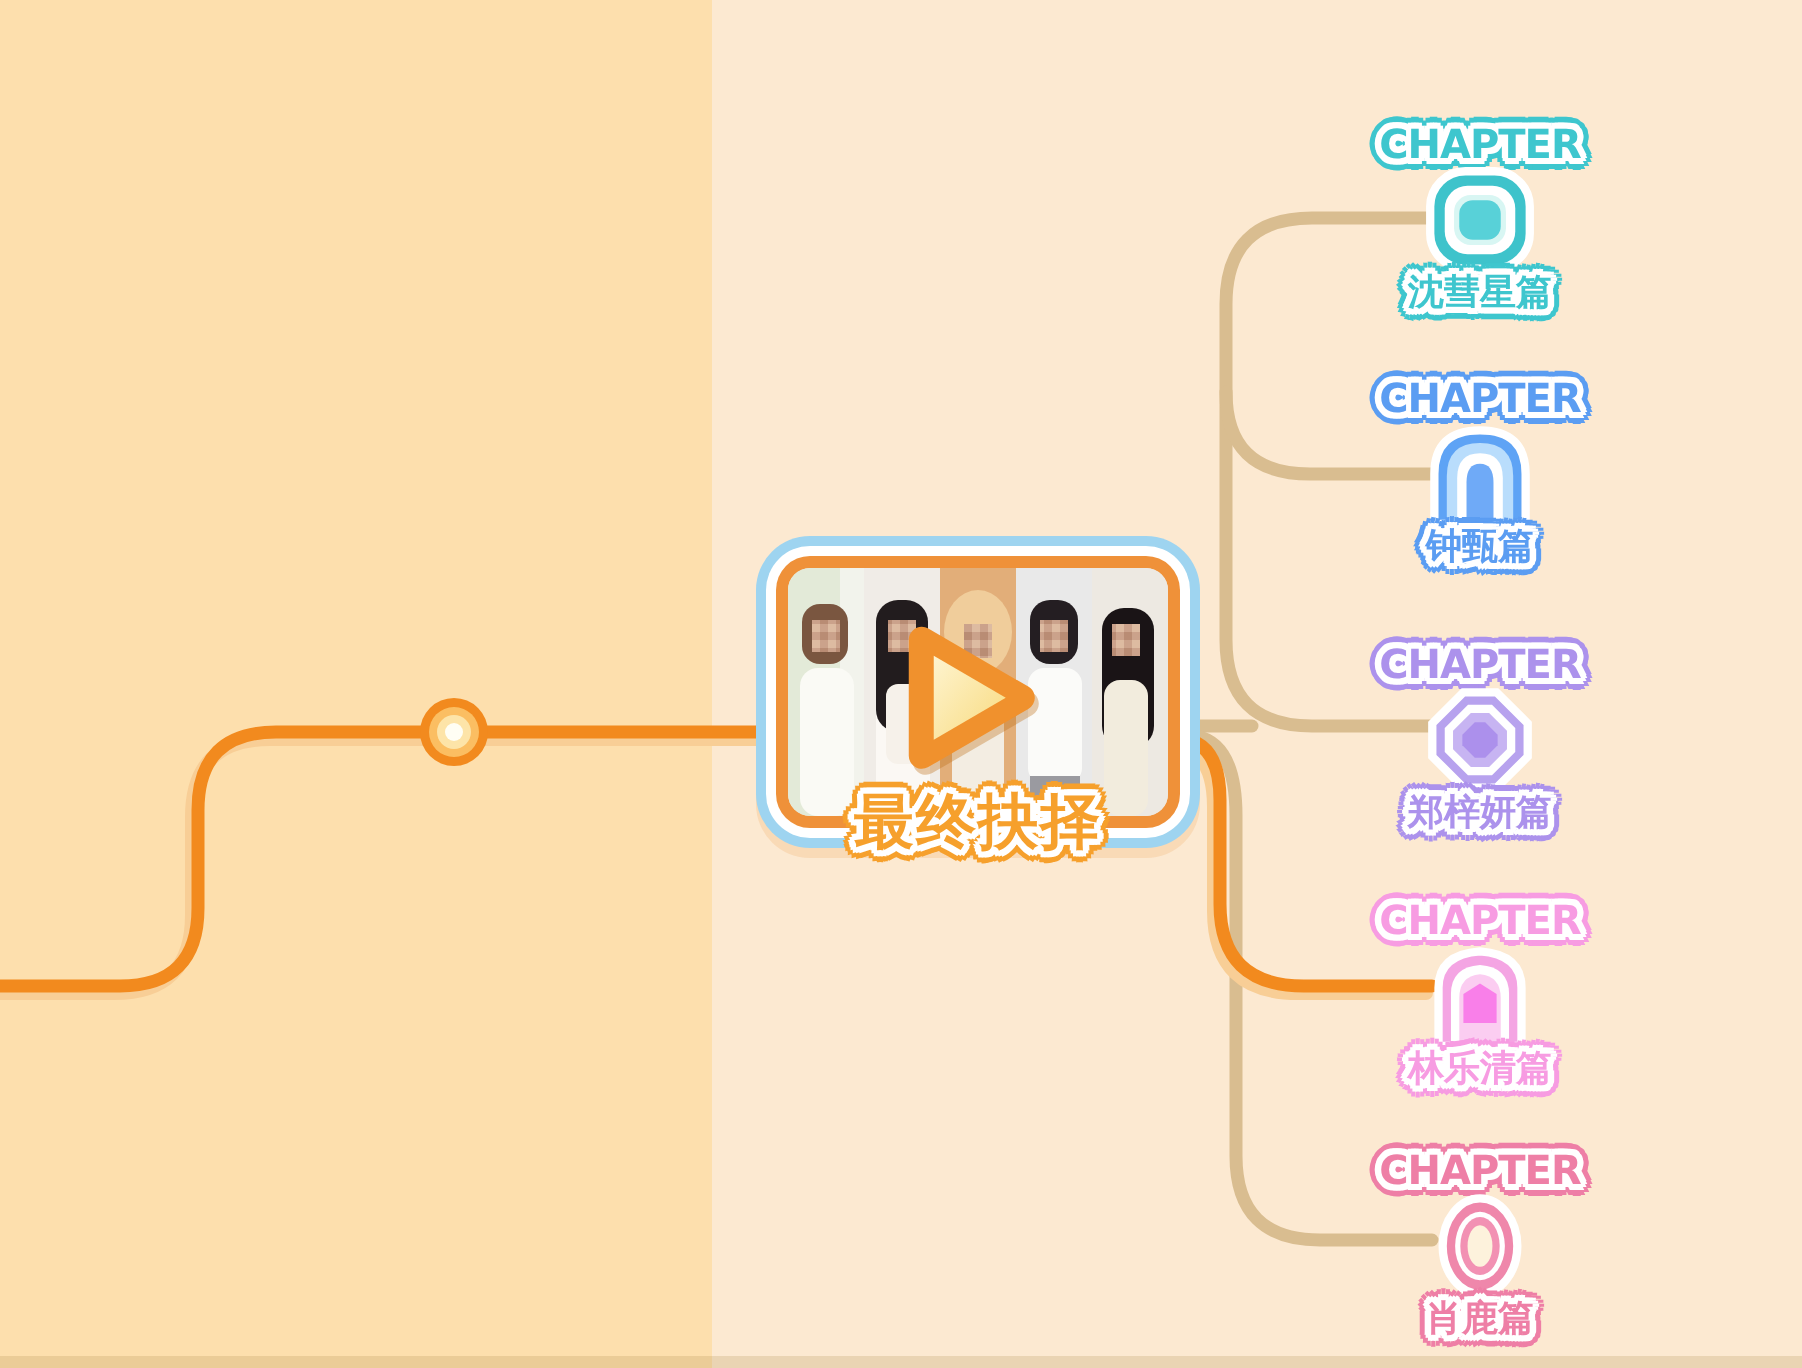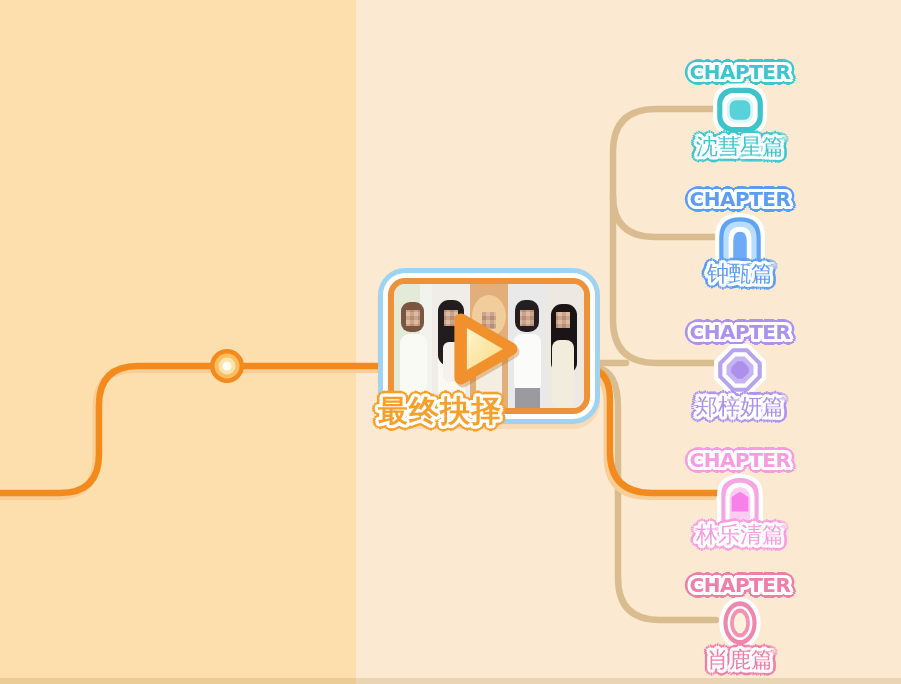--- a/index.html
+++ b/index.html
@@ -16,29 +16,29 @@
   .card{
     position:absolute;left:378px;top:268px;width:222px;height:156px;
     background:#9ED4F0;border-radius:27px;box-sizing:border-box;padding:5px;
     box-shadow:0 5px 0 rgba(236,150,60,.18);
   }
   .card-white{width:100%;height:100%;background:#FFFFFF;border-radius:22px;box-sizing:border-box;padding:5px;}
   .card-orange{width:100%;height:100%;background:#EF9139;border-radius:17px;box-sizing:border-box;padding:6px;}
   .card-photo{width:100%;height:100%;border-radius:11px;overflow:hidden;position:relative;background:#EFE8DC;}
   .play-wrap{position:absolute;left:50%;top:50%;transform:translate(-54%,-44%);}
   .card-title{
-    position:absolute;left:0;right:0;bottom:-8px;
+    position:absolute;left:0;right:0;bottom:-8px;text-align:center;
     font-size:30px;font-weight:bold;letter-spacing:1px;white-space:nowrap;z-index:3;
   }
 
   
   .chapter{position:absolute;left:679px;width:122px;display:flex;flex-direction:column;align-items:center;}
   .chapter-word{font-size:20px;font-weight:bold;letter-spacing:-.5px;line-height:24px;white-space:nowrap;}
   .gem{margin:-2px 0 -6px;}
-  .chapter-label{font-size:22px;font-weight:normal;line-height:30px;white-space:nowrap;}
+  .chapter-label{font-size:18px;font-weight:bold;line-height:30px;white-space:nowrap;}
   .ch1{top:60px}.ch2{top:187px}.ch3{top:320px}.ch4{top:448px}.ch5{top:573px}
 </style>
 </head>
 <body>
 
 <div class="left-panel"></div>
 
 <svg class="lines" width="901" height="684" viewBox="0 0 901 684">
   <g fill="none" stroke-linecap="round" stroke-linejoin="round">
 

